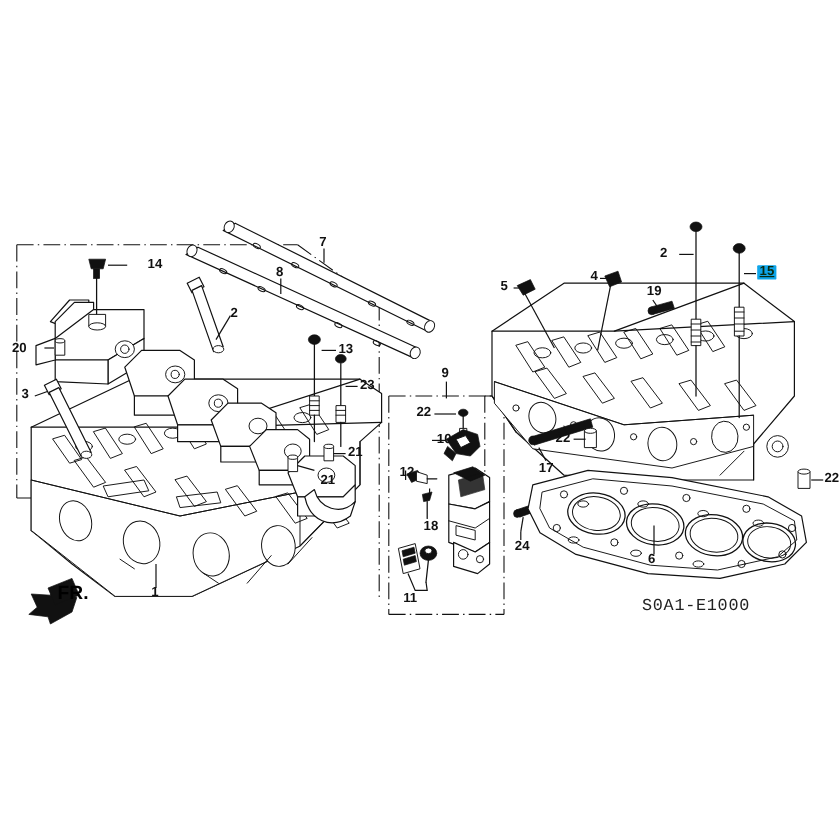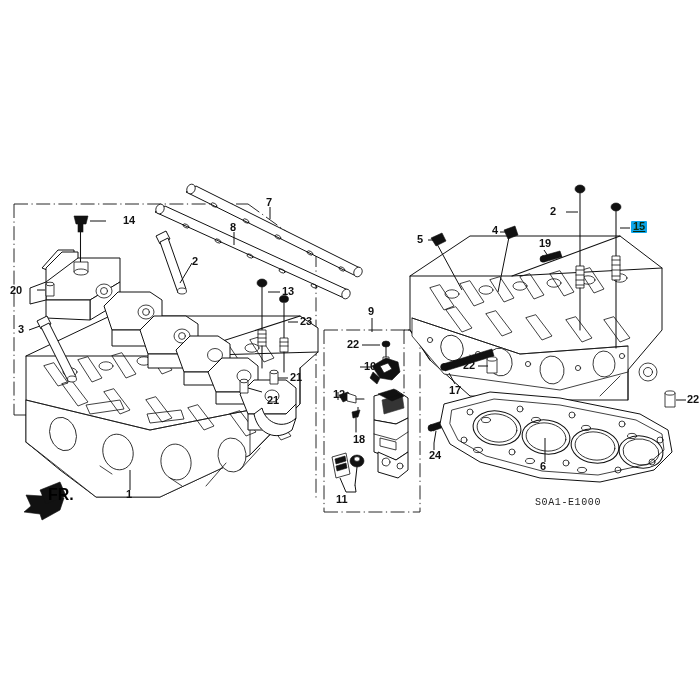--- a/index.html
+++ b/index.html
@@ -26,21 +26,21 @@
   .callout.hl{
     background:#0ea5e9;
     color:#0a2a0f;
     padding:0px 2px 1px 2px;
     border-radius:1px;
     text-decoration:underline;
   }
   .partno{
     position:absolute;
     font-family:"Liberation Mono","DejaVu Sans Mono",monospace;
-    font-size:10px;
+    font-size:14px;
     letter-spacing:0.6px;
     color:#222;
     white-space:nowrap;
   }
   .frtxt{
     position:absolute;
     font-family:"Liberation Sans", sans-serif;
     font-weight:bold;
     font-size:16px;
     color:#000;

